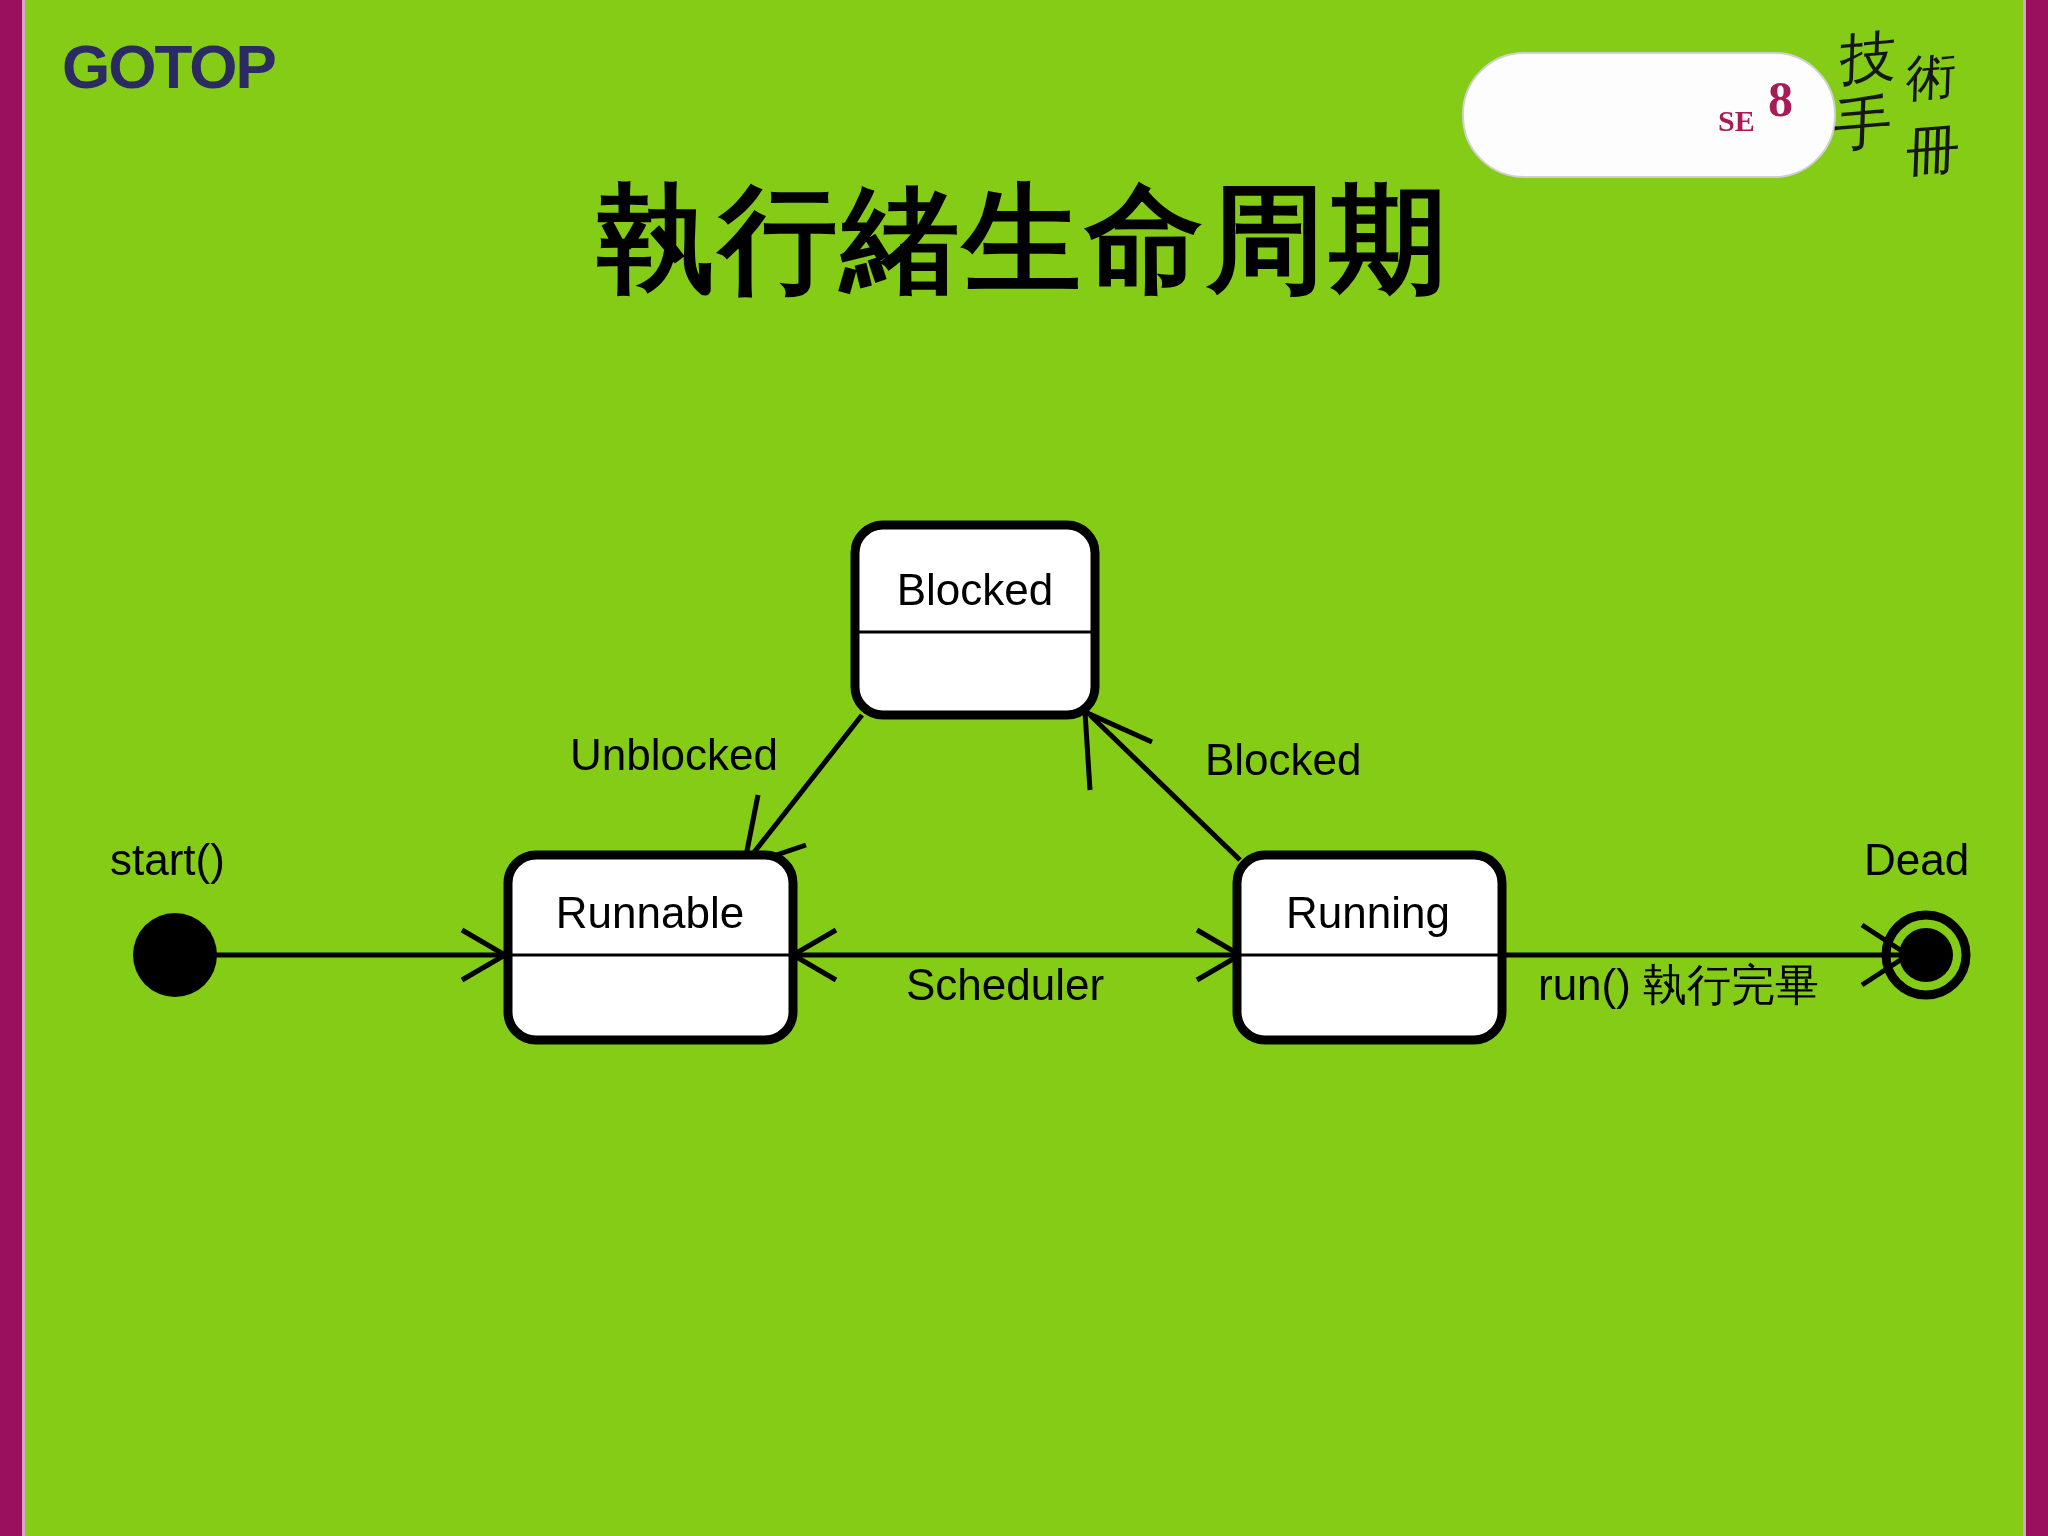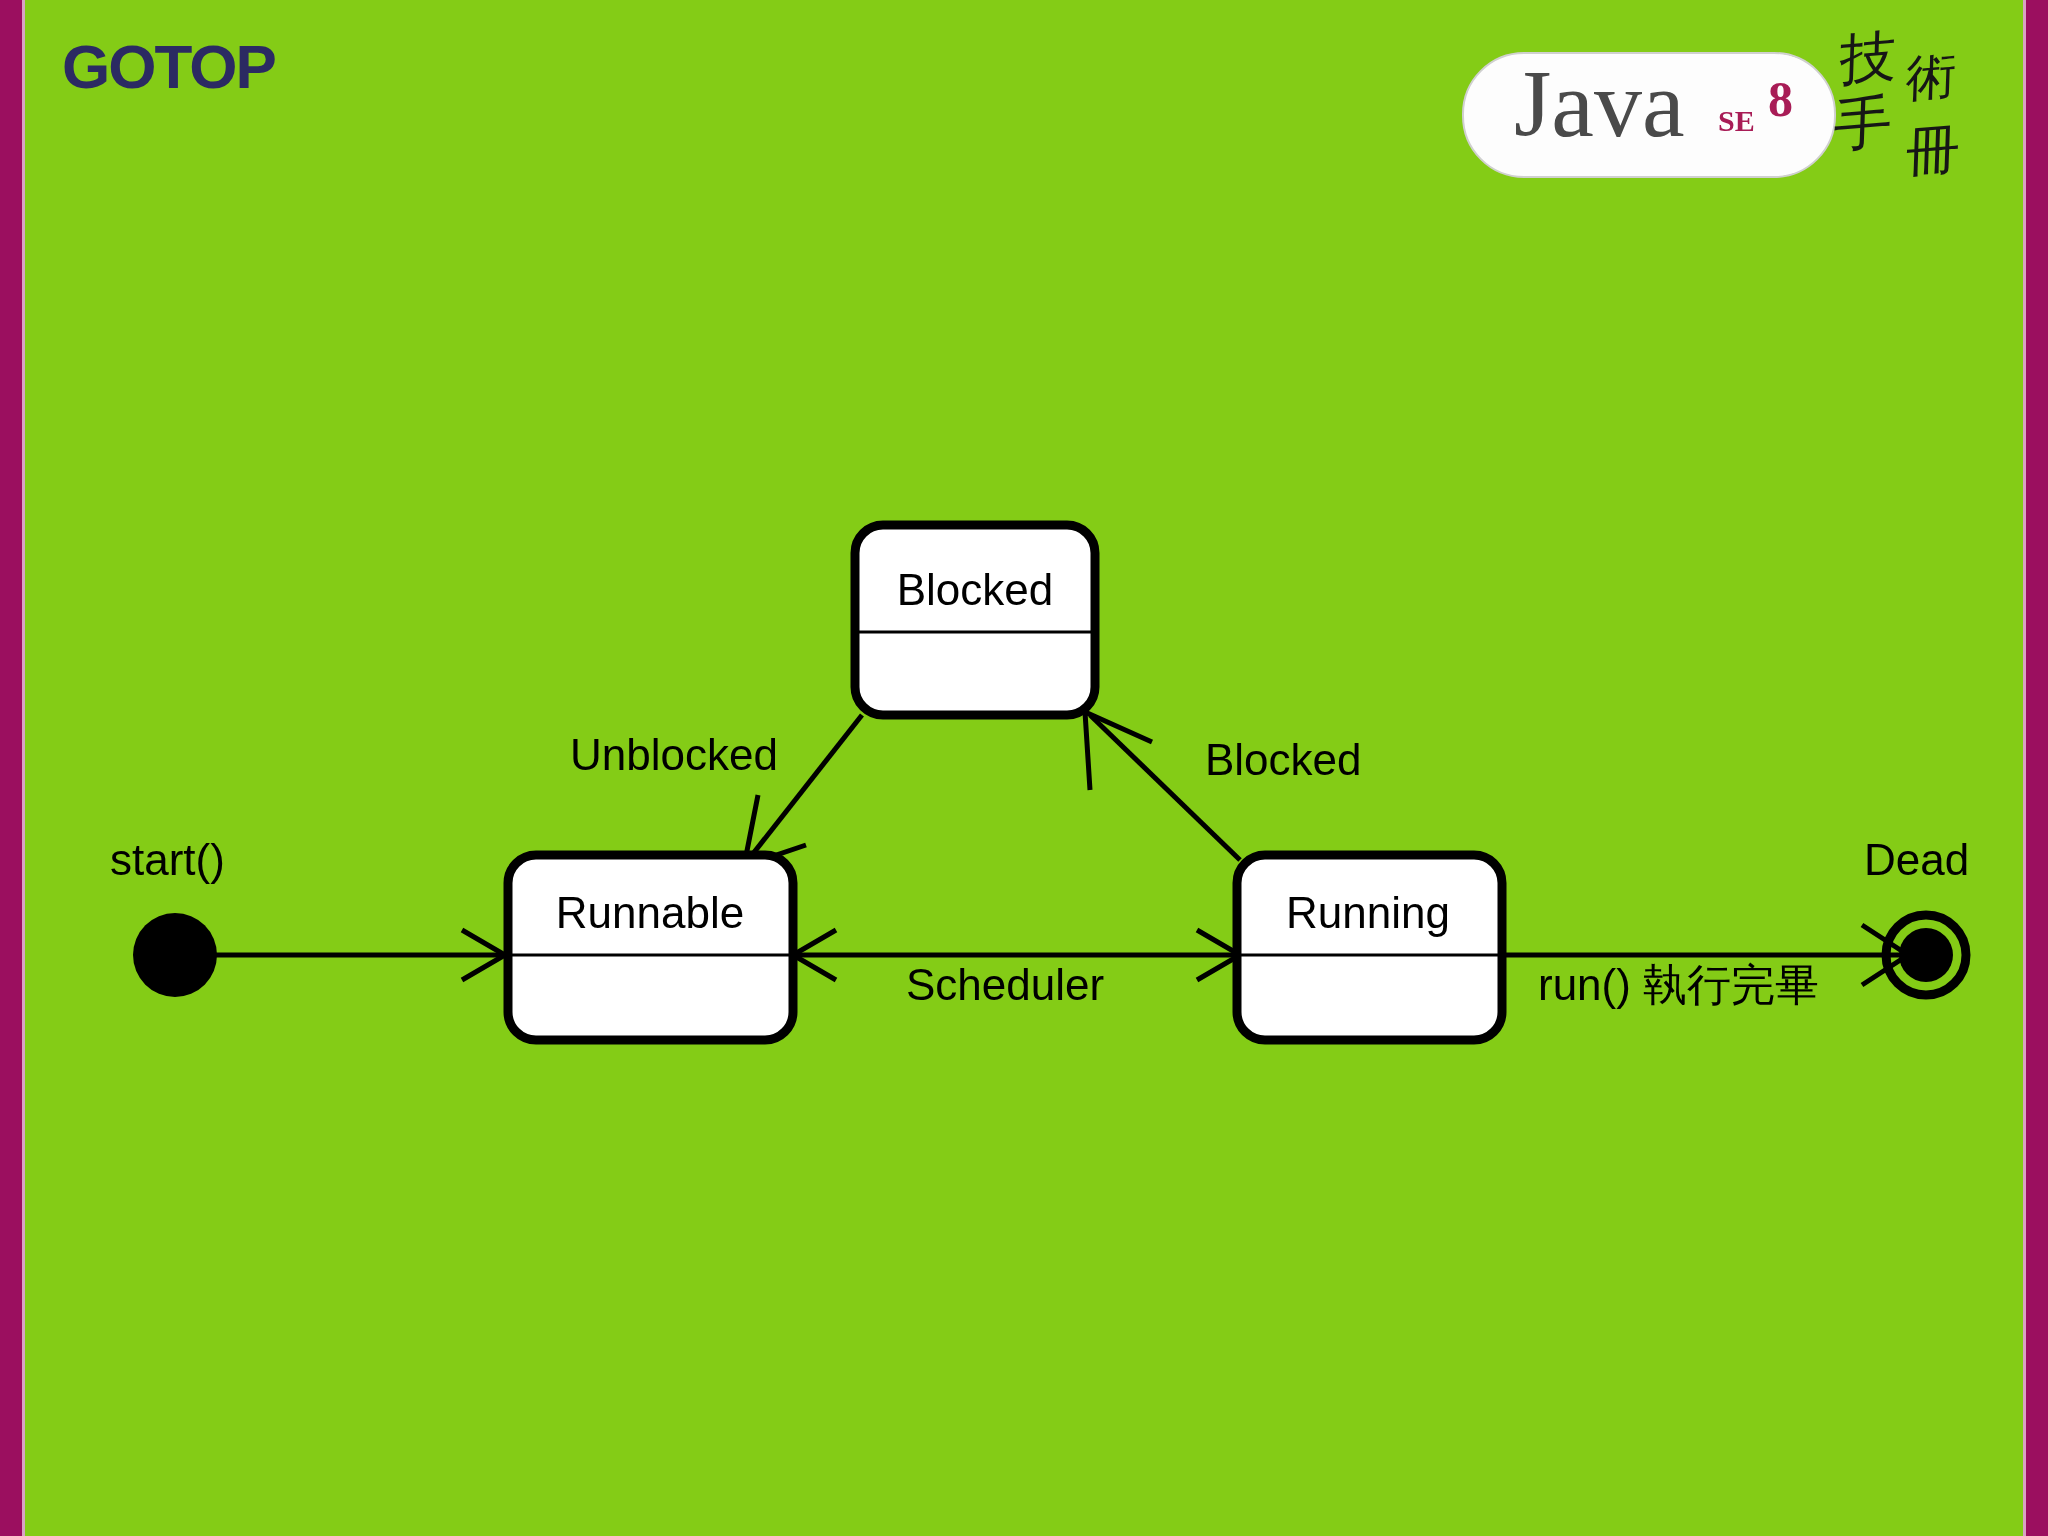--- a/index.html
+++ b/index.html
@@ -164,31 +164,31 @@
 
   <div class="stripe left"></div>
   <div class="stripe-hair left"></div>
   <div class="stripe right"></div>
   <div class="stripe-hair right"></div>
 
   <div class="gotop">GOTOP</div>
 
   <div class="javalogo">
     <div class="java-pill"></div>
-    <div class="java-word">Java</div>
     <div class="java-se">SE</div>
     <div class="java-8">8</div>
     <div class="java-cjk">
       <span class="cjk-ch cjk-1">技</span>
       <span class="cjk-ch cjk-2">術</span>
       <span class="cjk-ch cjk-3">手</span>
       <span class="cjk-ch cjk-4">冊</span>
     </div>
   </div>
 
+  <div class="title">執行緒生命周期</div>
 
   <div class="diagram">
     <svg width="2048" height="1536" viewBox="0 0 2048 1536" xmlns="http://www.w3.org/2000/svg">
 
       <g>
         <line x1="185" y1="955" x2="500" y2="955" stroke="#000" stroke-width="5"></line>
         <polyline points="462,930 505,955 462,980" fill="none" stroke="#000" stroke-width="5"></polyline>
       </g>
 
       <g>

